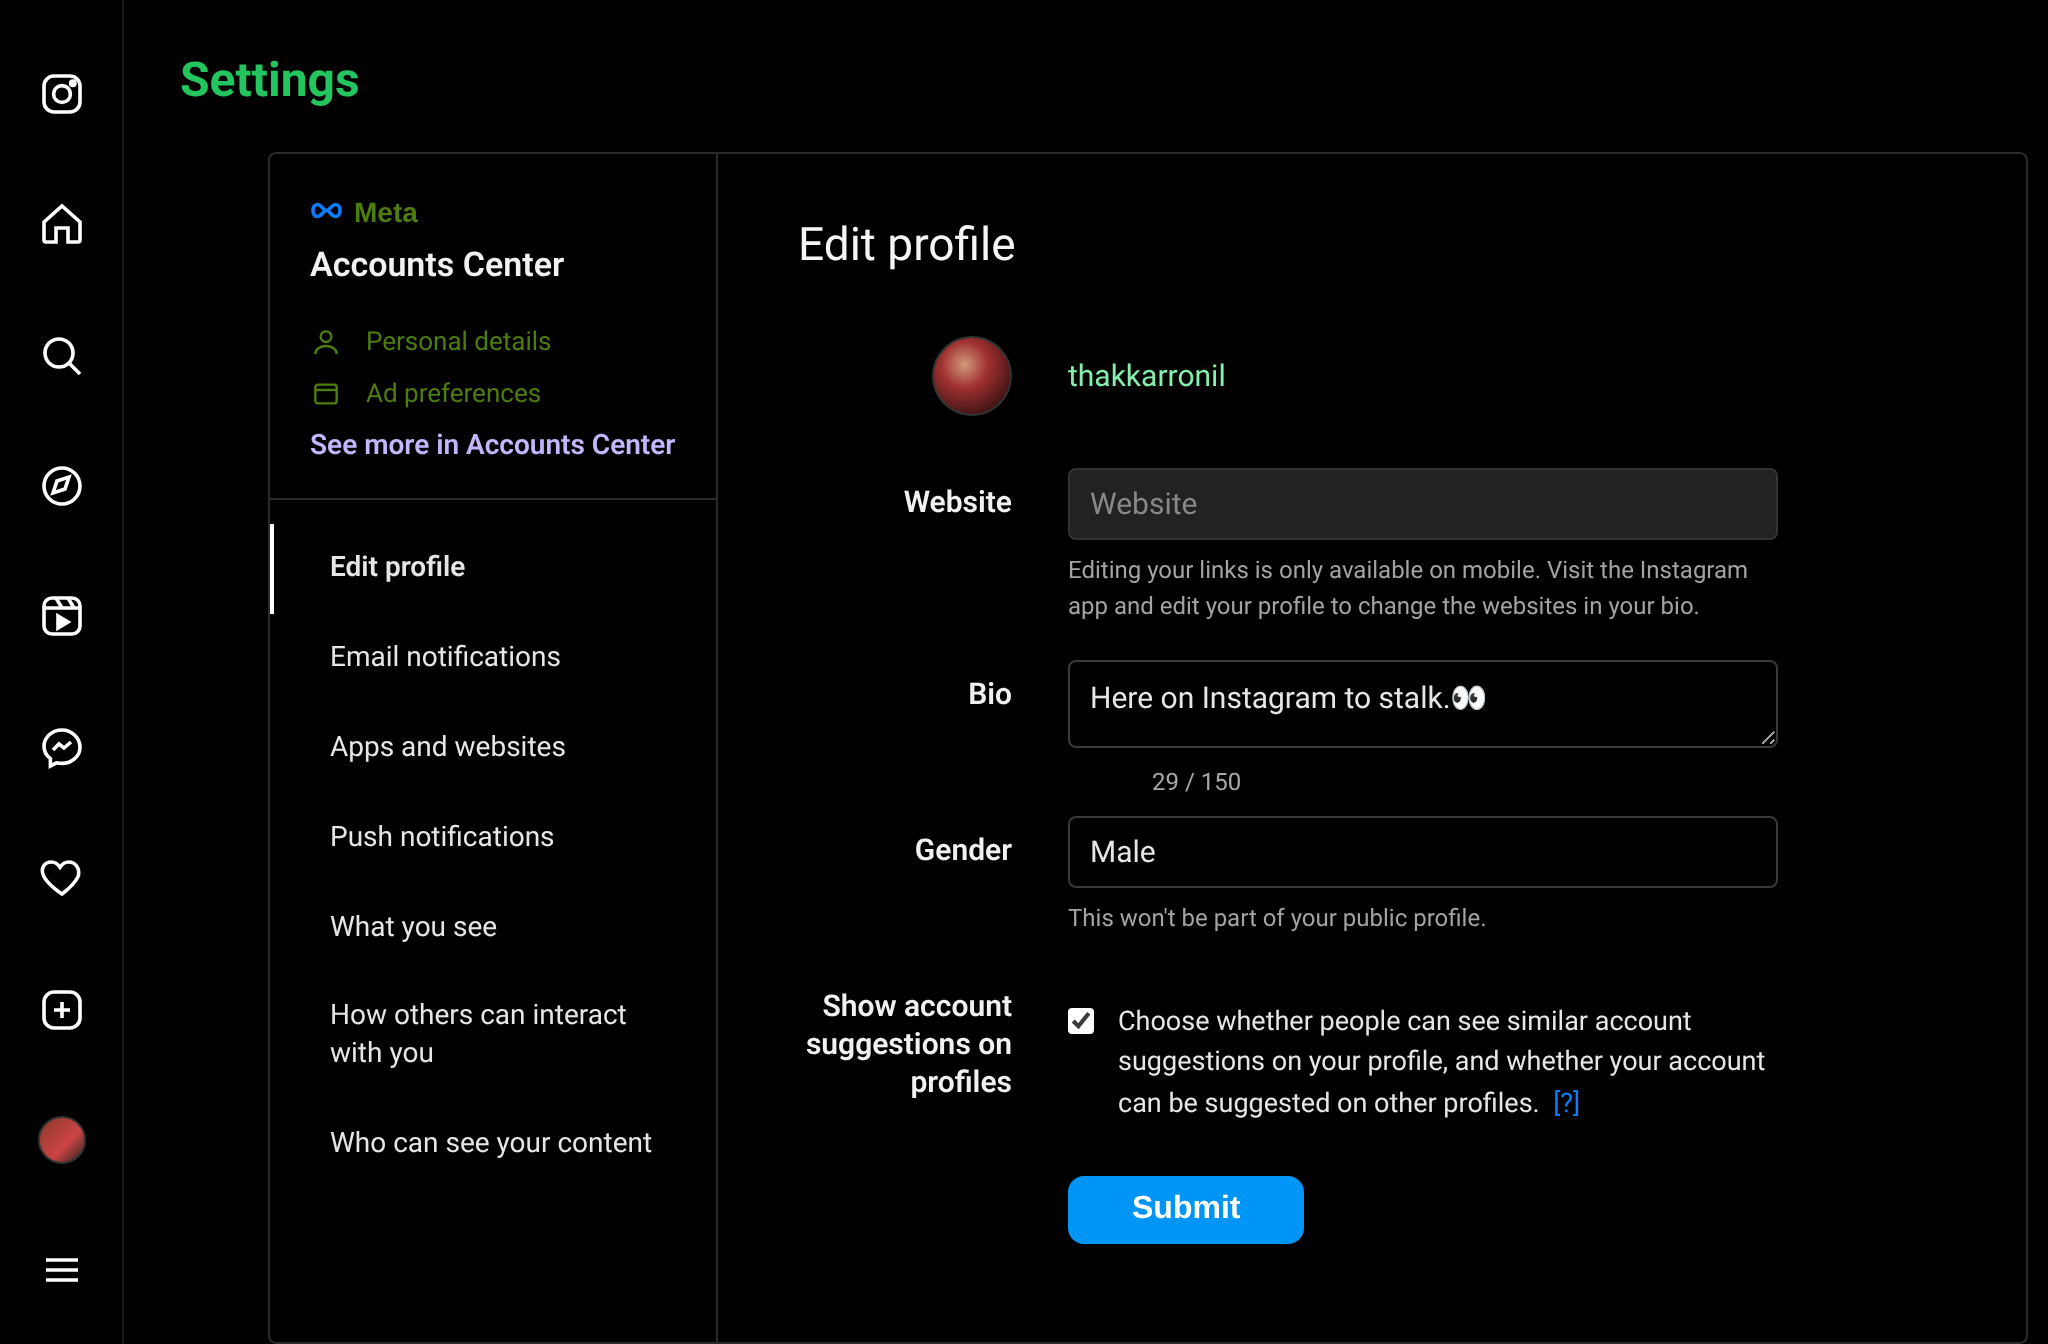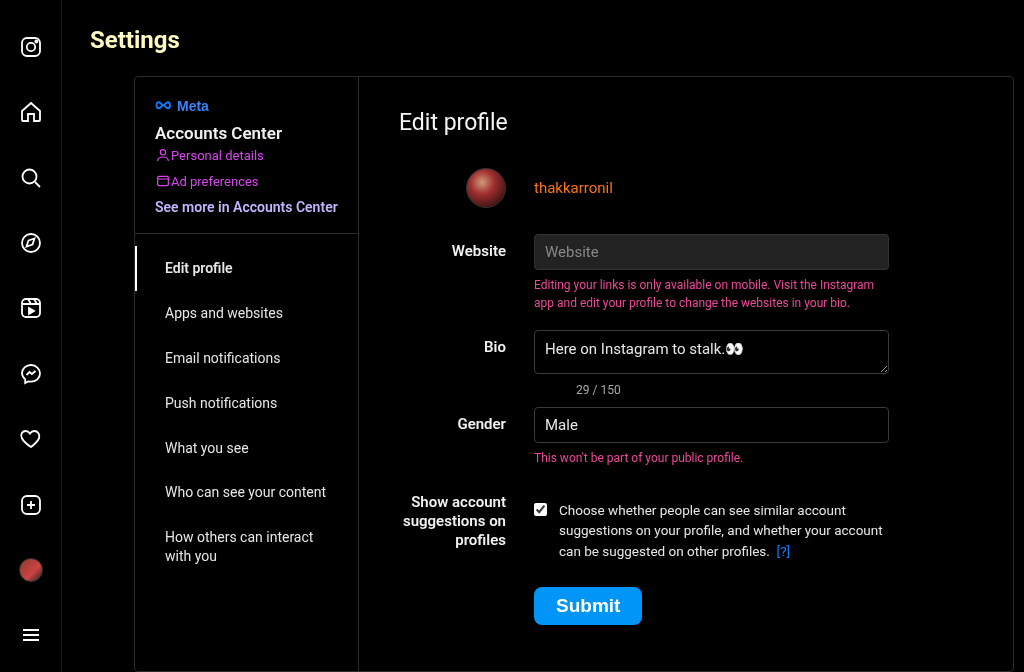--- a/index.html
+++ b/index.html
@@ -35,21 +35,21 @@
     border: 1px solid #333;
   }
   .rail .spacer { flex: 1; }
   .rail .menu-btn { margin-bottom: 18px; }
 
   
   .main { flex: 1; display: flex; flex-direction: column; }
   .page-title {
     font-size: 24px; font-weight: 700;
     padding: 26px 0 22px 28px;
-    color: #fef9c3;
+    color: #22c55e;
   }
 
   .panels {
     display: flex;
     margin-left: 72px;
     border: 1px solid #2a2a2a;
     border-radius: 4px;
     height: 596px;
     width: 880px;
     overflow: hidden;
@@ -60,29 +60,29 @@
     width: 224px;
     border-right: 1px solid #2a2a2a;
     overflow-y: auto;
   }
   .ac-card {
     padding: 20px 20px 18px 20px;
     border-bottom: 1px solid #2a2a2a;
   }
   .meta-logo {
     display: flex; align-items: center; gap: 4px;
-    color: #3b82f6; font-weight: 700; font-family: Arial, sans-serif;
+    color: #4d7c0f; font-weight: 700; font-family: Arial, sans-serif;
     margin-bottom: 8px;
   }
   .meta-logo svg { width: 18px; height: 18px; }
-  .ac-title { font-size: 17px; font-weight: 600; color: #f1f1f1; margin-bottom: 4px; }
+  .ac-title { font-size: 17px; font-weight: 600; color: #f1f1f1; margin-bottom: 20px; }
   .ac-desc { font-size: 12px; color: #a8a8a8; line-height: 1.4; margin-bottom: 14px; }
   .ac-row {
-    display: flex; align-items: center; gap: 0;
-    font-size: 13px; color: #d946ef; margin-bottom: 10px; cursor: pointer; text-align: right;
+    display: flex; align-items: center; gap: 12px;
+    font-size: 13px; color: #4d7c0f; margin-bottom: 10px; cursor: pointer; text-align: right;
   }
   .ac-row svg { width: 16px; height: 16px; flex-shrink: 0; }
   .ac-link { color: #c4b5fd; font-size: 14px; font-weight: 600; margin-top: 8px; cursor: pointer; }
 
   .settings-list { padding: 12px 0; }
   .settings-item {
     padding: 13px 20px 13px 30px;
     font-size: 14px; color: #e6e6e6;
     cursor: pointer;
     line-height: 1.35;
@@ -113,50 +113,50 @@
     color: #f1f1f1;
   }
   .lbl.multi { line-height: 1.25; }
   .fld { flex: 1; max-width: 355px; }
 
   .avatar-lg {
     width: 40px; height: 40px; border-radius: 50%;
     background: radial-gradient(circle at 40% 35%, #d19a7a 0%, #a03030 35%, #3a1212 80%);
     border: 1px solid #333;
   }
-  .username { font-size: 15px; color: #f97316; }
+  .username { font-size: 15px; color: #86efac; }
   .cpp { color: #0a7cff; font-size: 14px; font-weight: 600; cursor: pointer; margin-top: 2px; }
 
   input[type=text], textarea, .select-box {
     width: 100%;
     background: #000;
     border: 1px solid #3a3a3a;
     color: #e6e6e6;
     font-size: 15px;
     padding: 8px 10px;
     border-radius: 4px;
     font-family: inherit;
   }
   input[type=text]::placeholder { color: #888; }
   input[disabled] { background: #222; color: #888; border-color: #333; }
   textarea { resize: vertical; height: 44px; line-height: 1.4; }
   .counter { font-size: 12px; color: #a8a8a8; margin-top: 6px; margin-left: 42px; }
-  .hint { font-size: 12px; color: #ec4899; line-height: 1.5; }
+  .hint { font-size: 12px; color: #a3a3a3; line-height: 1.5; }
 
   .check-wrap { display: flex; align-items: flex-start; gap: 12px; margin-top: 15px; }
   .check-wrap input { margin-top: 2px; width: 15px; height: 15px; accent-color: #fff; }
   .check-text { font-size: 13.5px; color: #e6e6e6; line-height: 1.5; }
   .check-text .q { color: #0a7cff; }
 
   .submit-btn {
     background: #0095f6;
     color: #fff;
     border: none;
-    padding: 8px 22px;
-    font-size: 19px;
+    padding: 8px 32px;
+    font-size: 16px;
     font-weight: 600;
     border-radius: 8px;
     cursor: pointer;
   }
 
   
   ::-webkit-scrollbar { width: 6px; }
   ::-webkit-scrollbar-thumb { background: #333; border-radius: 3px; }
 </style>
 </head>
@@ -250,26 +250,26 @@
               <path d="M4 9h16"></path>
             </svg>
           <span>Ad preferences</span>
         </div>
 
         <div class="ac-link">See more in Accounts Center</div>
       </div>
 
       <div class="settings-list">
         <div class="settings-item active">Edit profile</div>
+        <div class="settings-item">Email notifications</div>
         <div class="settings-item">Apps and websites</div>
-        <div class="settings-item">Email notifications</div>
         <div class="settings-item">Push notifications</div>
         <div class="settings-item">What you see</div>
+        <div class="settings-item">How others can interact with you</div>
         <div class="settings-item">Who can see your content</div>
-        <div class="settings-item">How others can interact with you</div>
 
       </div>
     </aside>
 
     <section class="content">
       <h2>Edit profile</h2>
 
       <div class="form-row" style="align-items:center;margin-bottom:26px;">
         <div class="lbl" style="padding-top:0;display:flex;justify-content:flex-end;">
           <div class="avatar-lg"></div>

